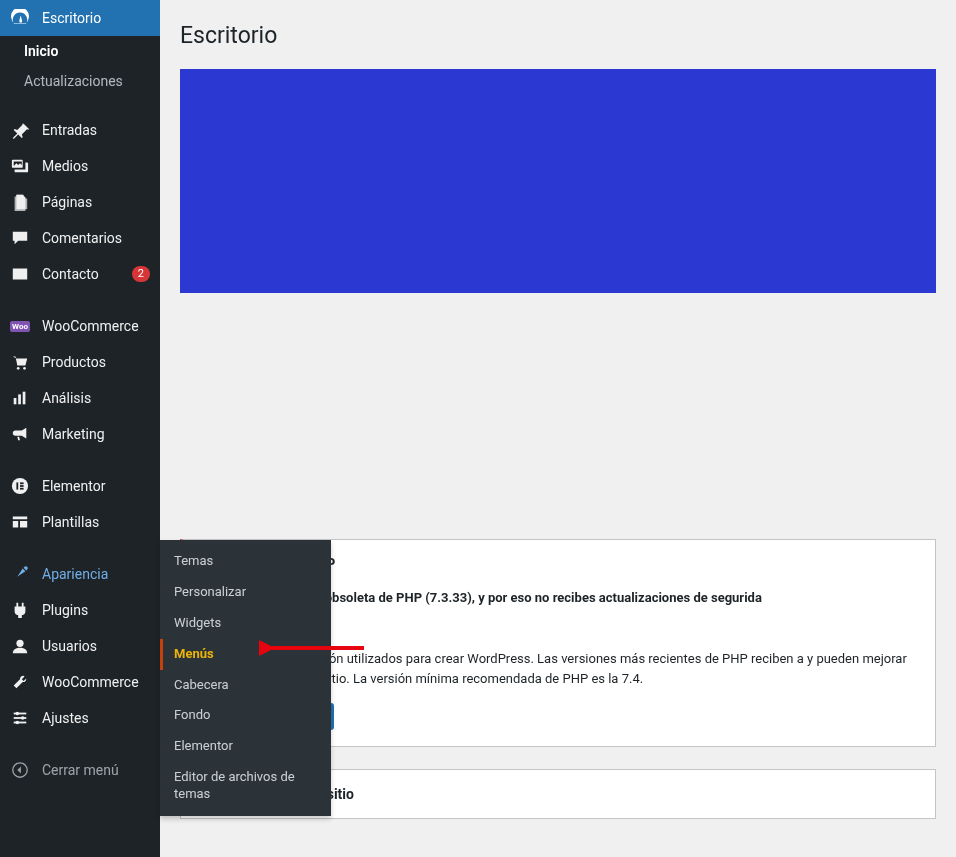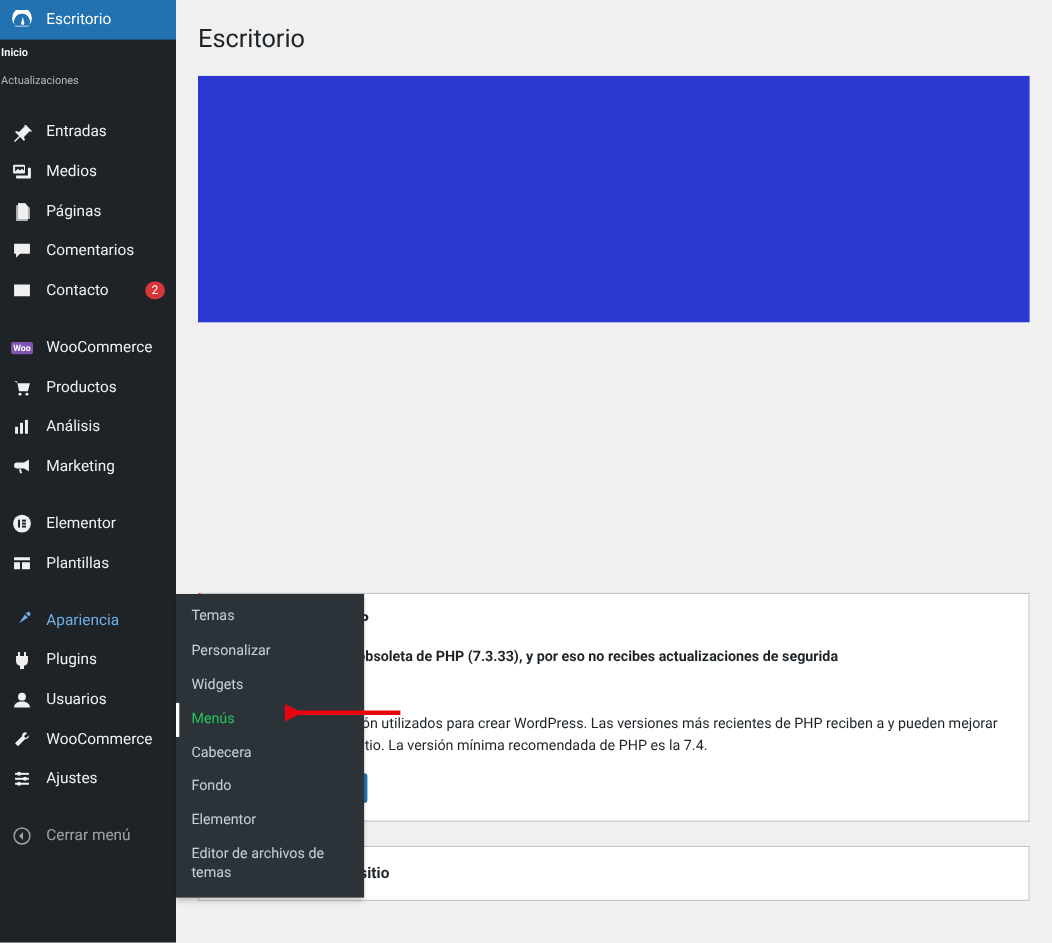--- a/index.html
+++ b/index.html
@@ -6,27 +6,27 @@
 body { background: #f0f0f1; width: 956px; height: 857px; overflow: hidden; position: relative; }
 
 .sidebar { position: absolute; left: 0; top: 0; width: 160px; height: 857px; background: #1d2327; color: #f0f0f1; font-size: 14px; }
 .sidebar-item { display: flex; align-items: center; padding: 8px 10px; cursor: pointer; color: #f0f0f1; }
 .sidebar-item.active { background: #2271b1; color: #fff; position: relative; }
 .sidebar-item.active::after { content: ''; position: absolute; right: -8px; top: 50%; transform: translateY(-50%); border: 8px solid transparent; border-right-color: #f0f0f1; }
 .sidebar-item.highlight { color: #72aee6; }
 .sidebar-icon { width: 20px; height: 20px; margin-right: 12px; display: inline-flex; align-items: center; justify-content: center; flex-shrink: 0; }
 .sidebar-label { flex: 1; white-space: nowrap; overflow: hidden; text-overflow: ellipsis; }
 .badge { background: #d63638; color: #fff; border-radius: 10px; padding: 0 6px; font-size: 11px; margin-left: 4px; line-height: 16px; height: 16px; display: inline-flex; align-items: center; }
-.subitem { padding: 7px 1px; font-size: 10px; color: rgba(240,246,252,0.7); cursor: pointer; }
+.subitem { padding: 7px 24px; font-size: 14px; color: rgba(240,246,252,0.7); cursor: pointer; }
 .subitem.active { color: #fff; font-weight: 600; }
 .spacer { height: 16px; }
 
 .flyout { position: absolute; left: 160px; top: 540px; width: 171px; background: #2c3338; box-shadow: 0 3px 5px rgba(0,0,0,.2); padding: 6px 0; z-index: 100; }
 .flyout-item { padding: 7px 14px; font-size: 13px; color: rgba(240,246,252,0.8); cursor: pointer; line-height: 1.3; }
-.flyout-item.active { color: #22c55e; font-weight: 400; border-left: 3px solid #ffffff; padding-left: 11px; }
+.flyout-item.active { color: #eab308; font-weight: 700; border-left: 3px solid #c2410c; padding-left: 11px; }
 
 .main { position: absolute; left: 160px; top: 0; right: 0; height: 857px; padding: 10px 20px 20px 20px; overflow: hidden; }
 .page-title { font-size: 23px; font-weight: 400; color: #1d2327; padding: 12px 0 20px 0; }
 .blue-banner { background: #2b38d1; height: 224px; width: 100%; }
 
 .notice-box { background: #fff; border: 1px solid #c3c4c7; border-left: 4px solid #d63638; padding: 16px 20px; margin-top: 246px; }
 .notice-title { font-size: 14px; font-weight: 700; color: #1d2327; margin-bottom: 16px; }
 .notice-text { font-size: 13px; color: #1d2327; line-height: 1.5; }
 .notice-text b { font-weight: 700; }
 .notice-q { font-size: 13px; color: #1d2327; margin: 18px 0 8px 0; }

